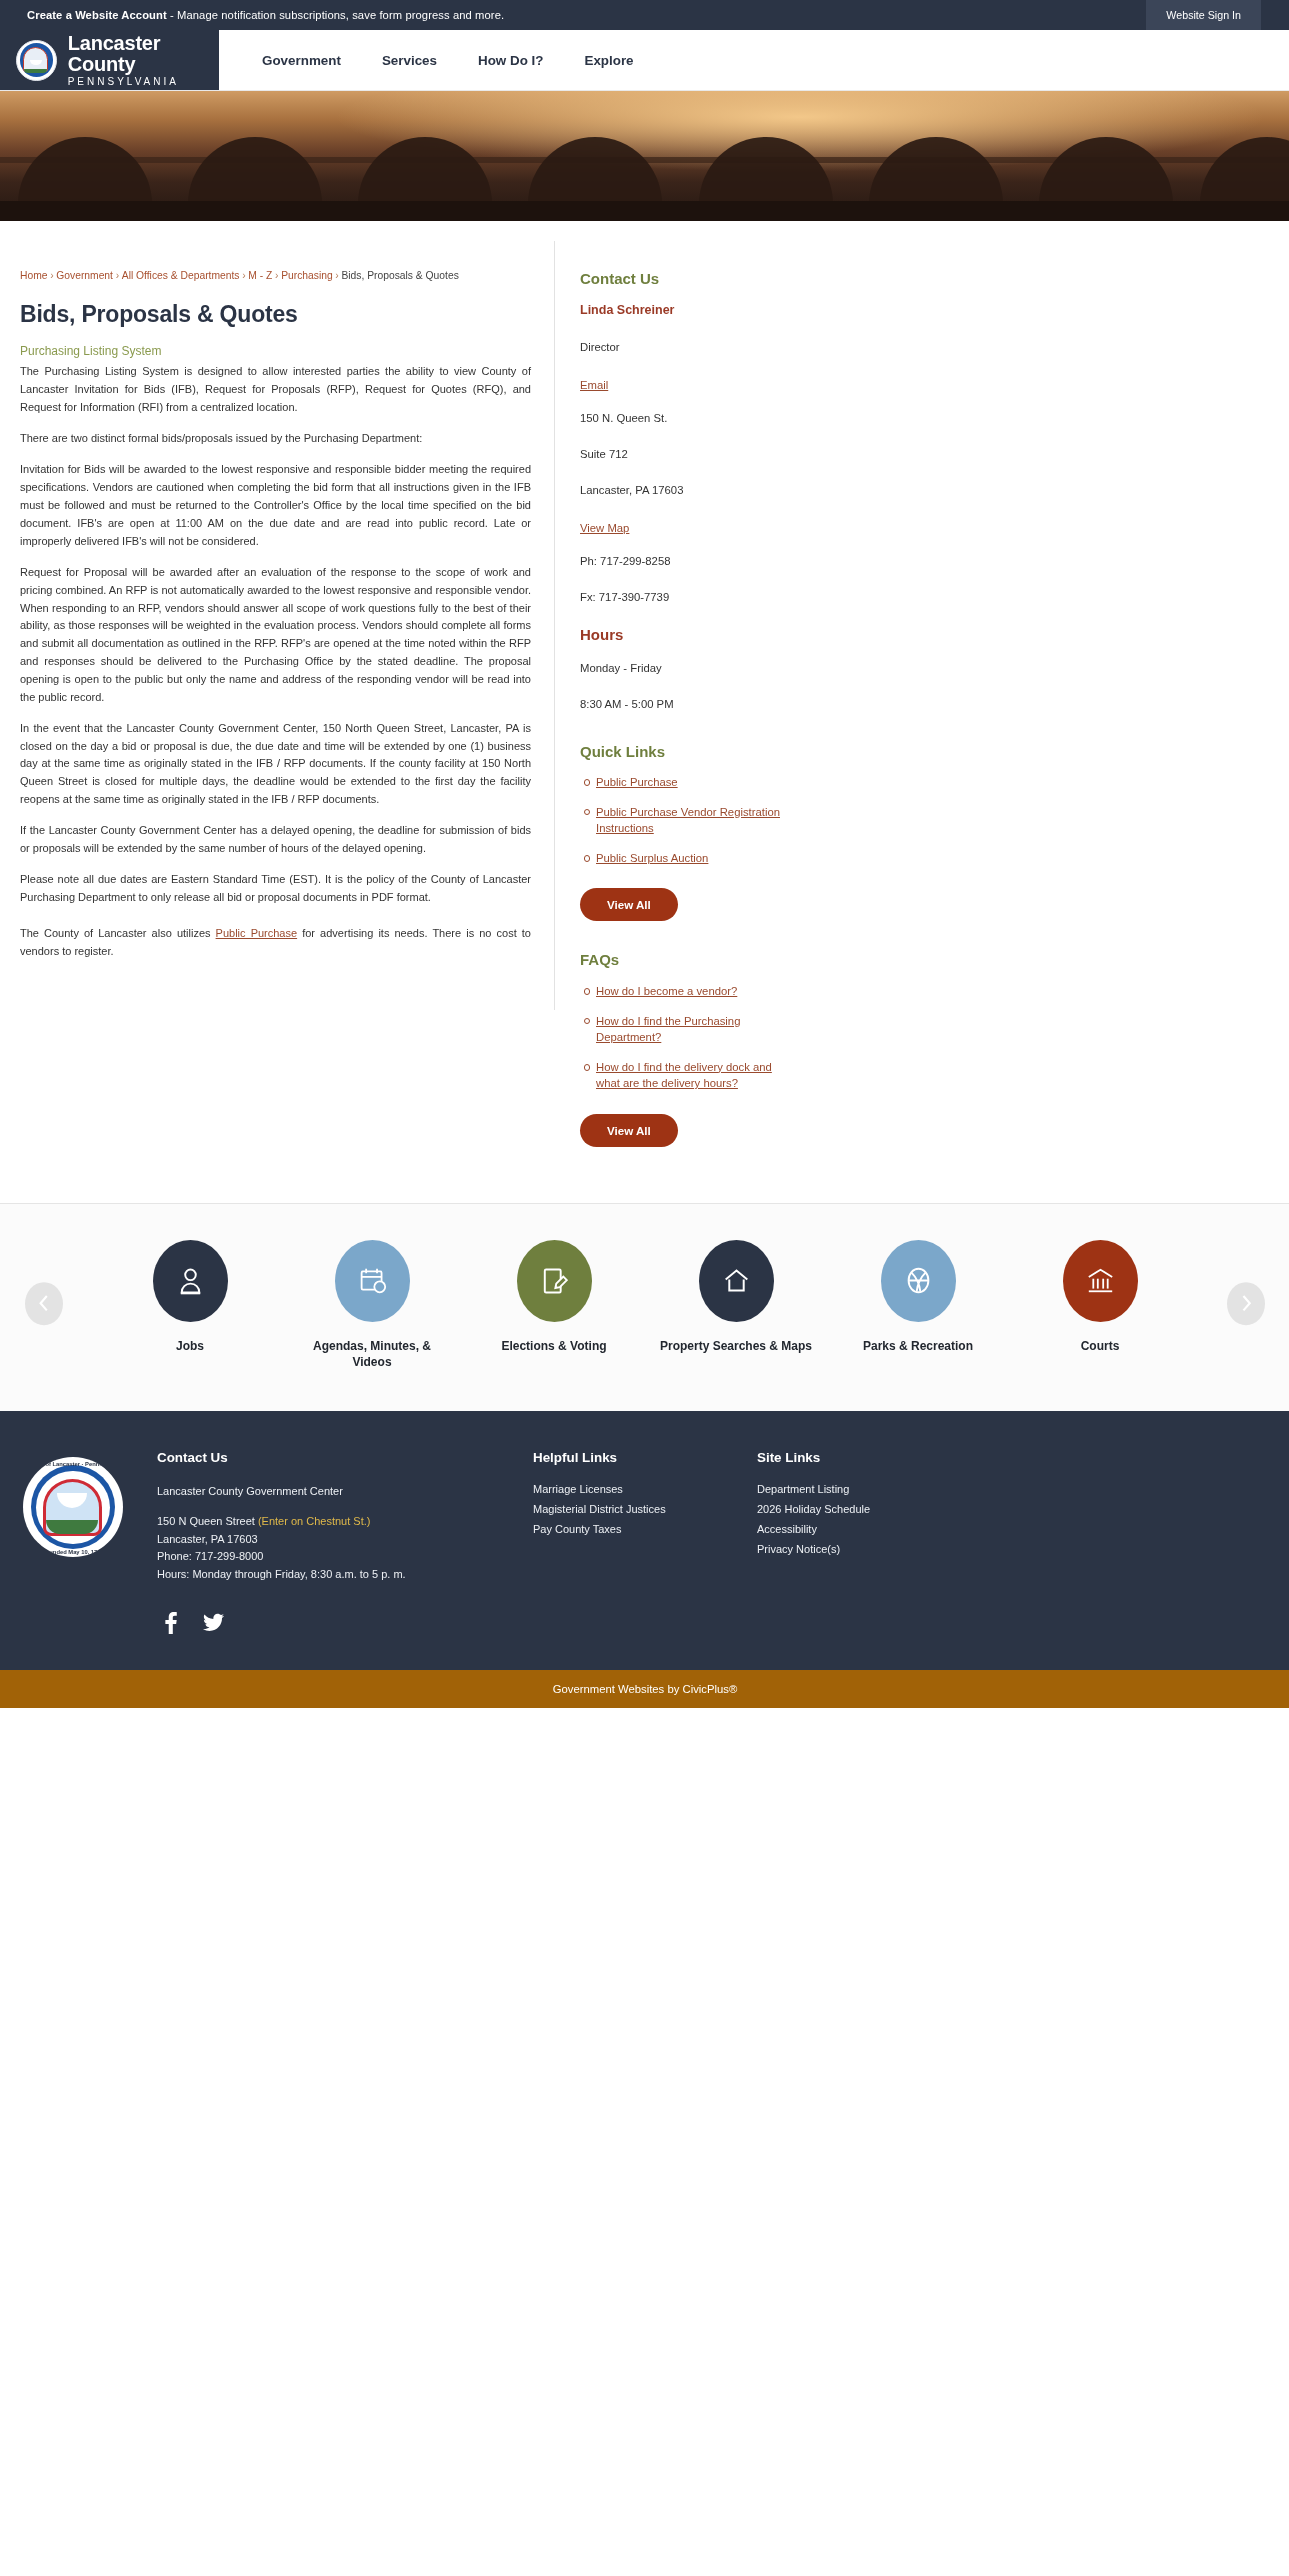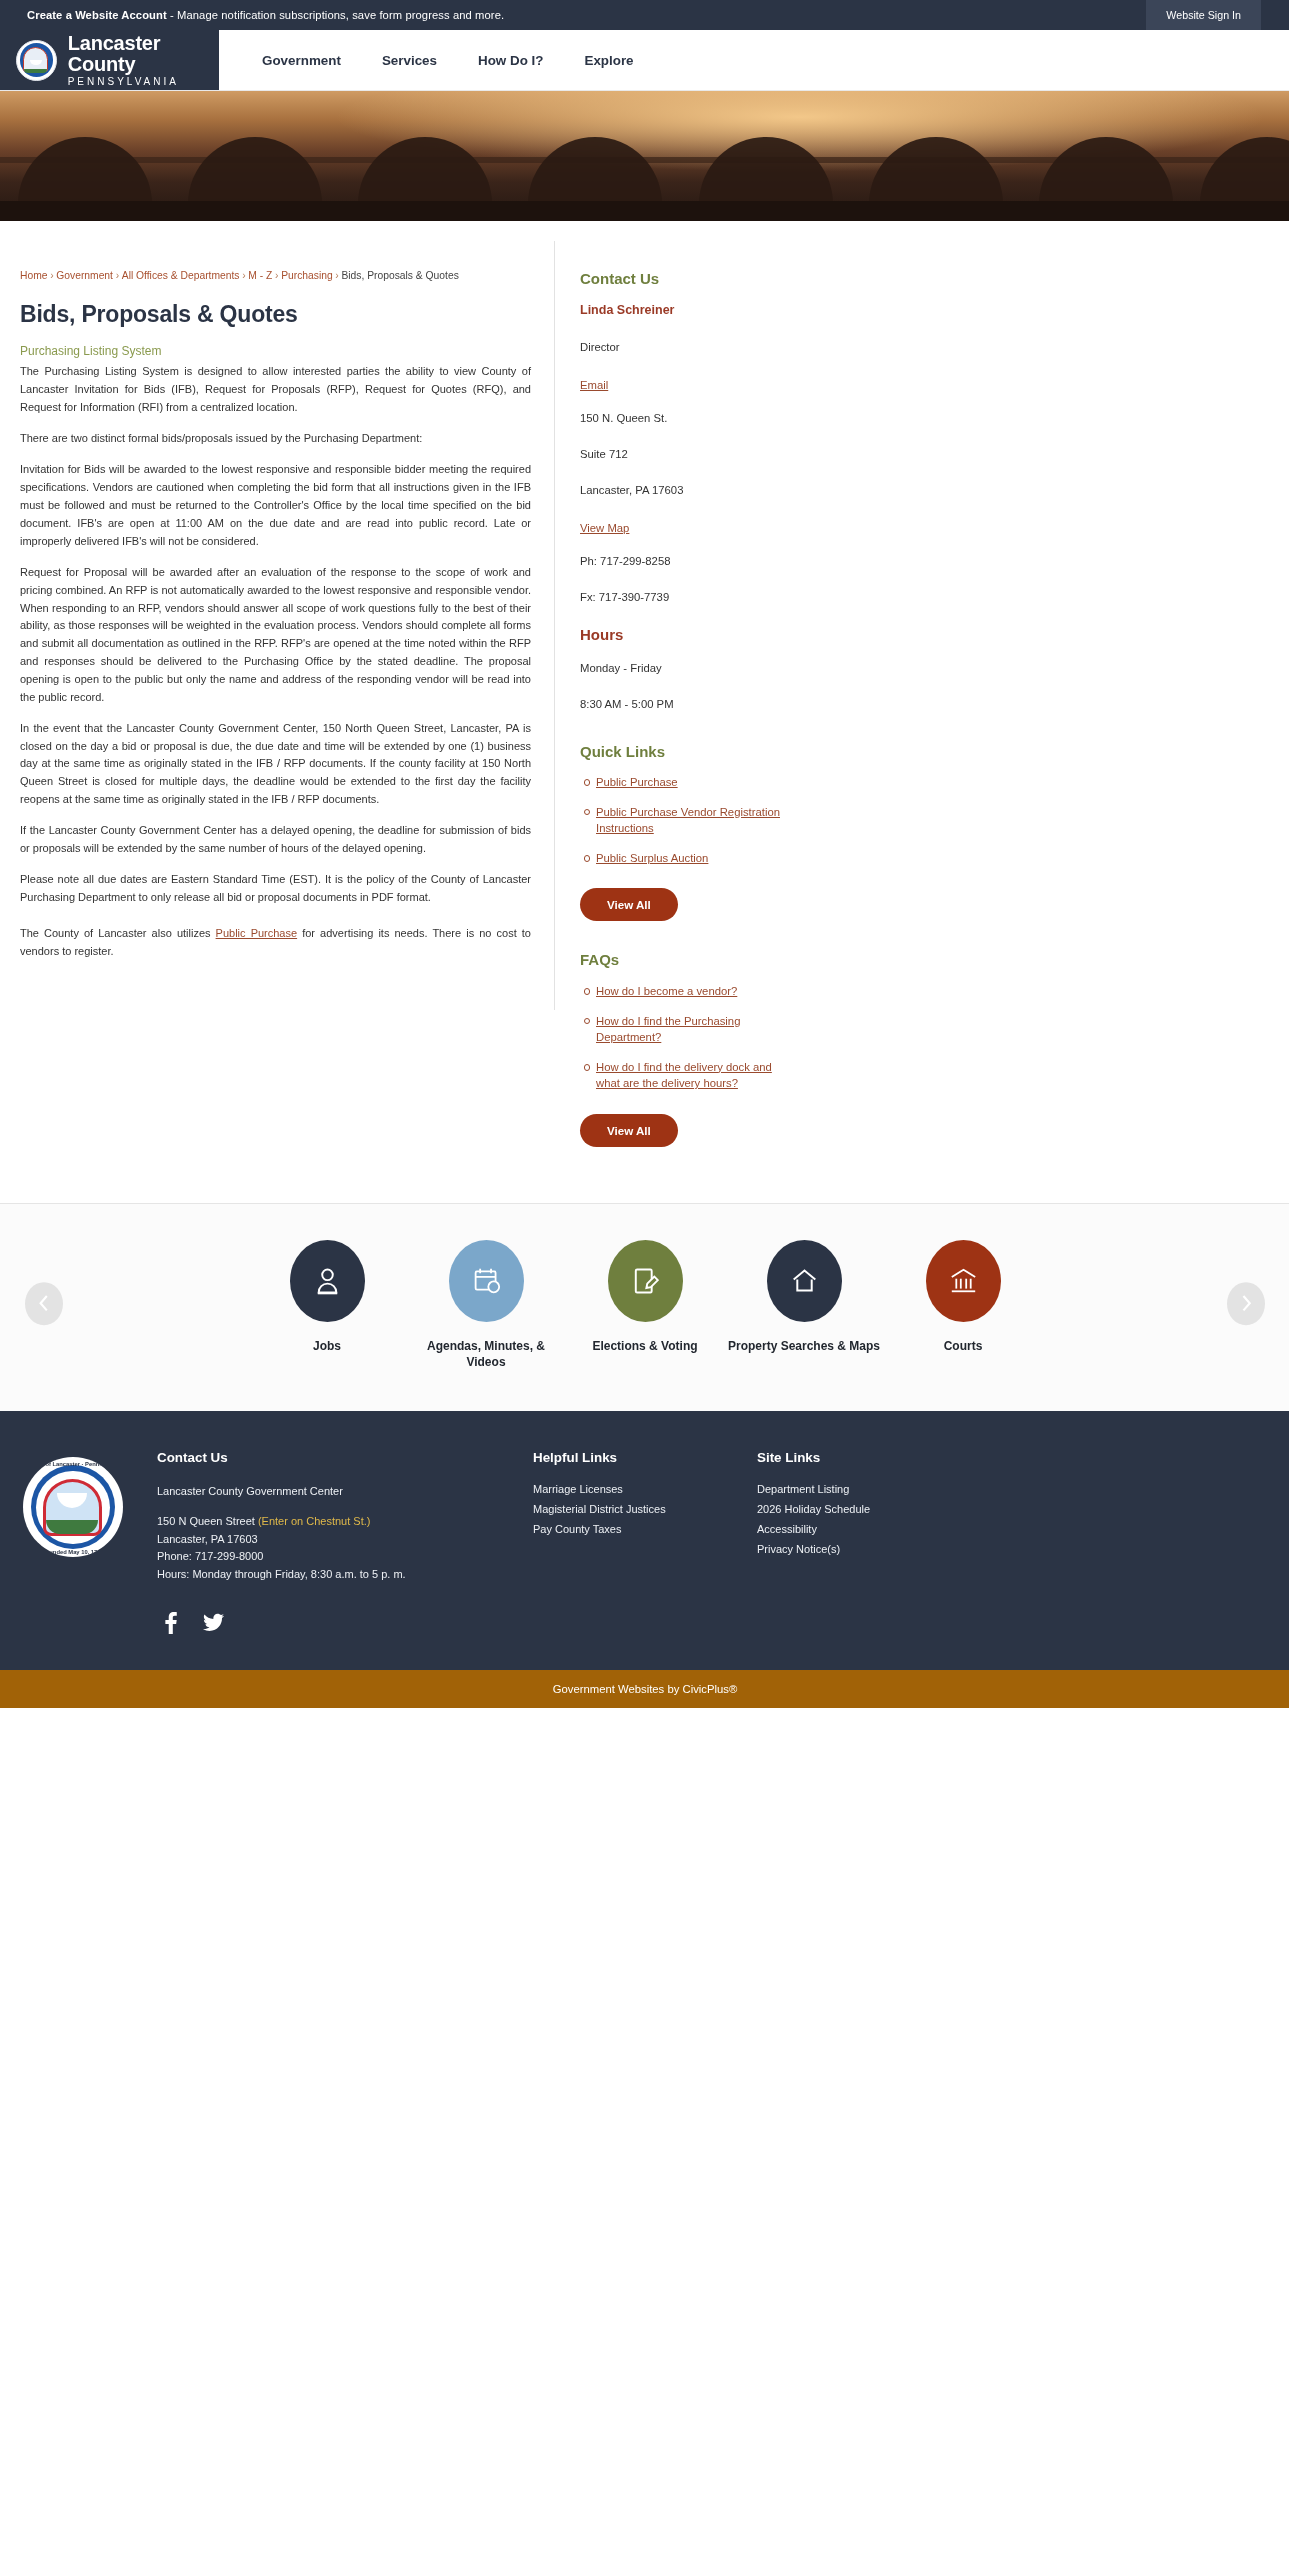--- a/index.html
+++ b/index.html
@@ -279,20 +279,21 @@
   .carousel-sec {
     background: #fbfbfb;
     border-top: 0.9px solid #e5e5e5;
     padding: 36px 0 41px 0;
     position: relative;
   }
   .carousel-row {
     display: flex;
     justify-content: center;
     align-items: flex-start;
+    gap: 23px;
   }
   .c-item { width: 159px; text-align: center; cursor: pointer; }
   .c-circle {
     width: 75px; height: 82px;
     border-radius: 50%;
     margin: 0 auto 16px auto;
     display: flex; align-items: center; justify-content: center;
   }
   .c-label {
     font-size: 12px;
@@ -528,20 +529,29 @@
     <div class="c-item">
       <div class="c-circle" style="background:#2b3445">
         <svg width="29" height="27" viewBox="0 0 32 30" fill="none" stroke="#fff" stroke-width="2.2">
           <polyline points="4,14 16,4 28,14"></polyline>
             <polyline points="8,14 8,26 24,26 24,14"></polyline>
         </svg>
       </div>
       <div class="c-label">Property Searches &amp; Maps</div>
     </div>
 
+    <div class="c-item">
+      <div class="c-circle" style="background:#7ba7ca">
+        <svg width="27" height="29" viewBox="0 0 30 32" fill="none" stroke="#fff" stroke-width="2.1">
+          <ellipse cx="15" cy="16" rx="11" ry="13"></ellipse>
+            <path d="M7 7c5 5 9 12 10 21M23 7c-5 5-9 12-10 21M4 16h22"></path>
+        </svg>
+      </div>
+      <div class="c-label">Parks &amp; Recreation</div>
+    </div>
 
     <div class="c-item">
       <div class="c-circle" style="background:#9e3314">
         <svg width="29" height="27" viewBox="0 0 32 30" fill="none" stroke="#fff" stroke-width="2">
           <polyline points="3,11 16,3 29,11"></polyline>
             <line x1="3" y1="27" x2="29" y2="27"></line>
           <line x1="8" y1="13" x2="8" y2="24"></line>
             <line x1="13" y1="13" x2="13" y2="24"></line>
           <line x1="19" y1="13" x2="19" y2="24"></line>
             <line x1="24" y1="13" x2="24" y2="24"></line>

